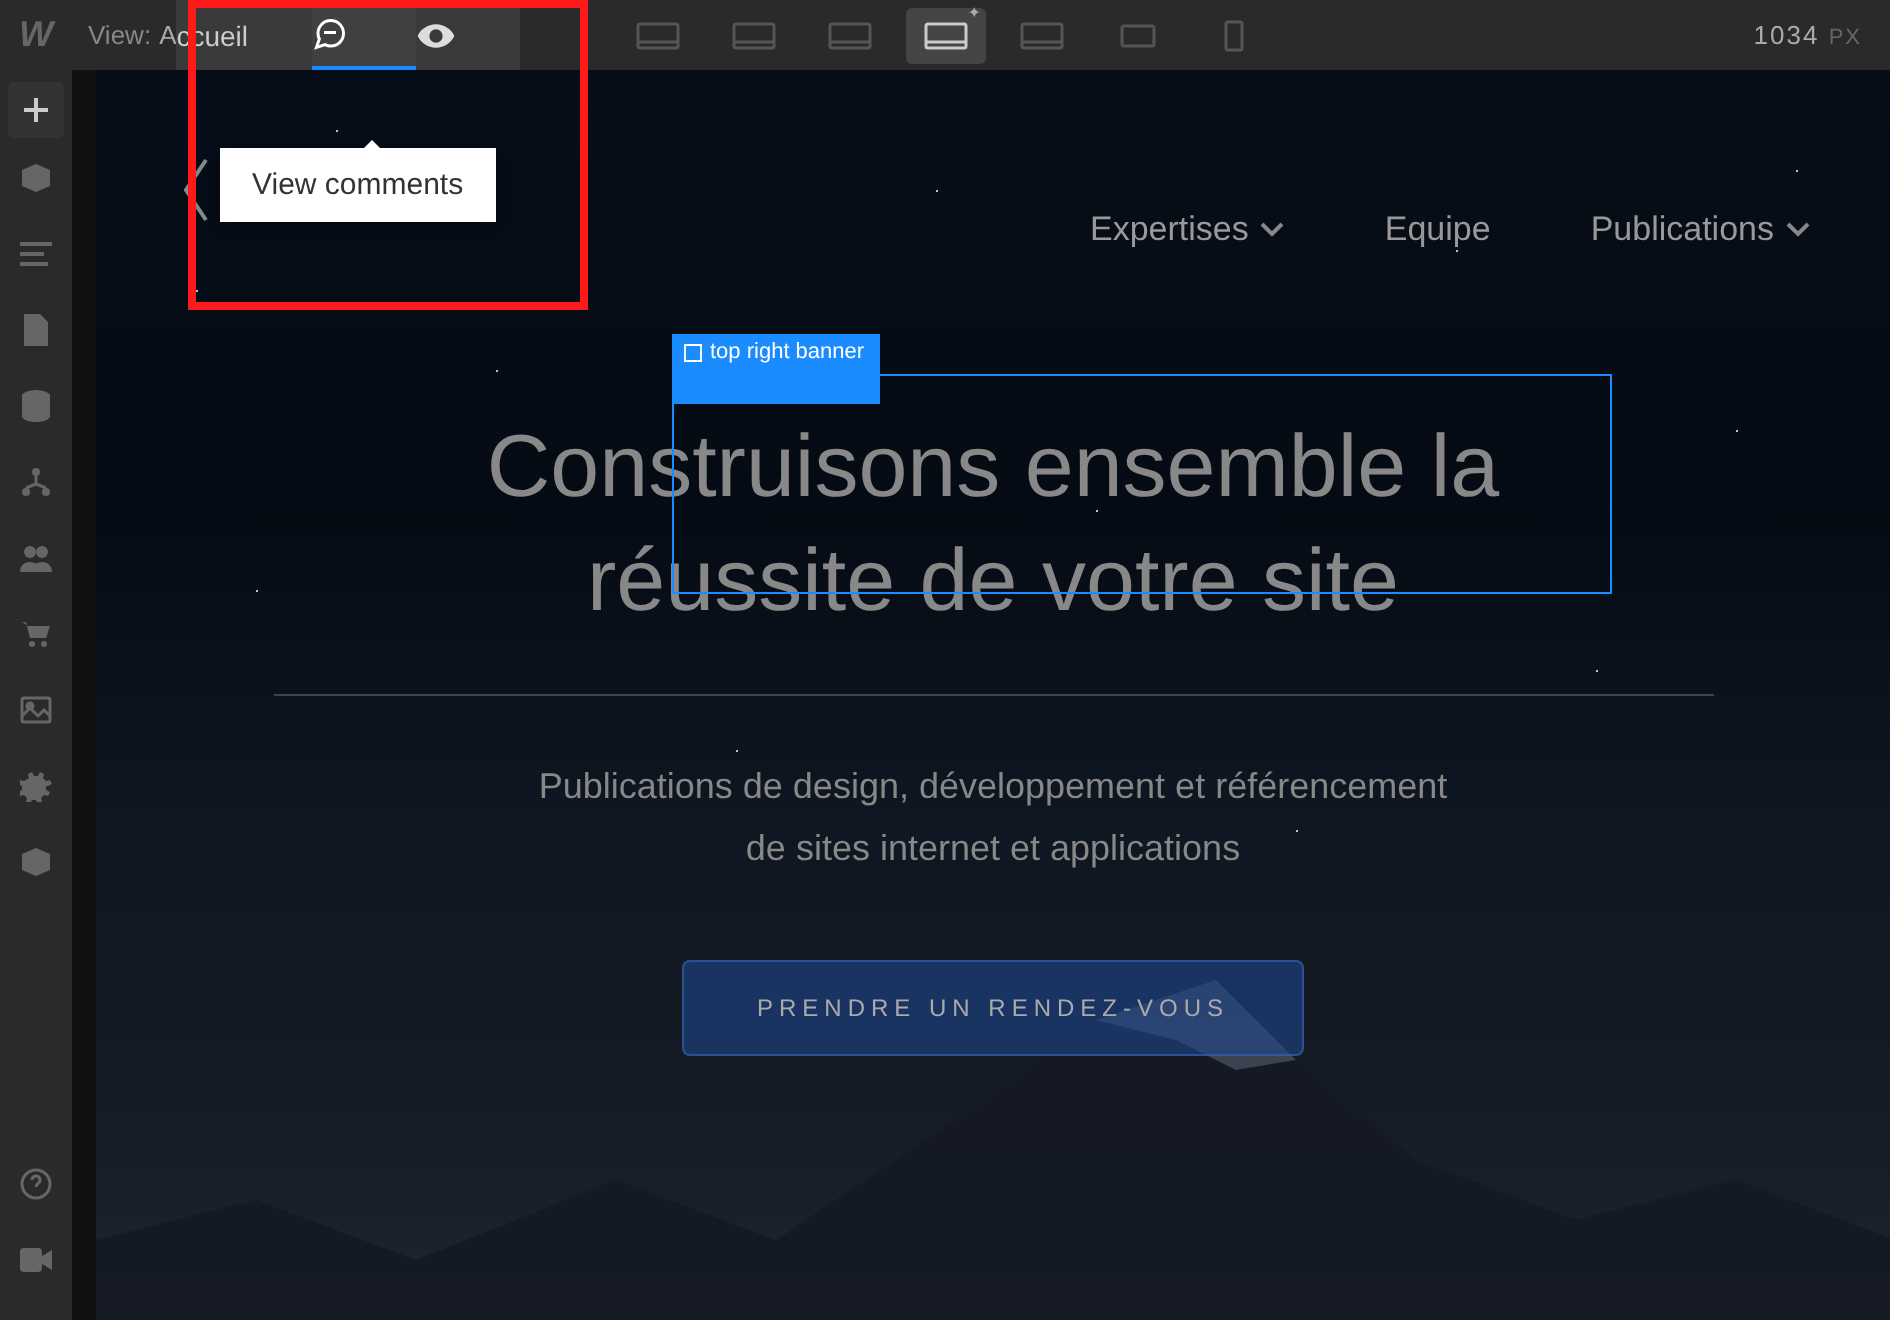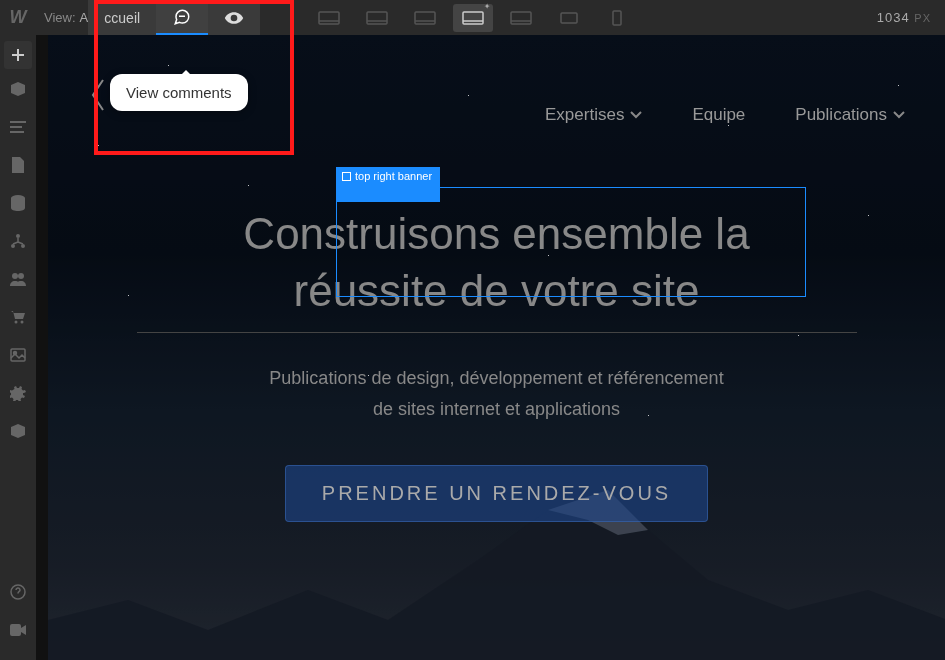--- a/index.html
+++ b/index.html
@@ -47,21 +47,20 @@
 .tool-group {
   display: flex;
   height: 35px;
   margin-left: 0;
 }
 .tool-tab {
   width: 52px;
   height: 35px;
   display: flex;
   align-items: center;
-  justify-content: center;
   background: #3a3a3a;
   color: #ddd;
   cursor: pointer;
   position: relative;
 }
 .tool-tab.active {
   background: #404040;
   border-bottom: 2px solid #1b8cff;
 }
 .tool-tab.pagename {
@@ -231,37 +230,37 @@
   text-align: center;
   margin-top: 40px;
 }
 .hero-title {
   font-size: 44px;
   font-weight: 300;
   color: #888;
   line-height: 1.3;
   margin: 0 auto 30px;
   max-width: 720px;
-  padding-bottom: 13px;
+  padding-bottom: 28px;
   border-bottom: 1px solid #444;
 }
 .hero-sub {
   color: #888;
   font-size: 18px;
   line-height: 1.7;
   margin-bottom: 40px;
 }
 .cta {
   display: inline-block;
   background: rgba(30,70,140,0.6);
   border: 1px solid rgba(60,110,190,0.5);
   color: #aaa;
   padding: 16px 36px;
   border-radius: 4px;
-  font-size: 20px;
+  font-size: 12px;
   letter-spacing: 3px;
   cursor: pointer;
 }
 
 
 .sel-outline {
   position: absolute;
   border: 1px solid #1b8cff;
   pointer-events: none;
 }
@@ -288,21 +287,21 @@
   border: 4px solid #ff1a1a;
   z-index: 200;
   pointer-events: none;
 }
 .tooltip {
   position: absolute;
   background: #fff;
   color: #333;
   font-size: 15px;
   padding: 10px 16px;
-  border-radius: 12px;
+  border-radius: 0;
   box-shadow: 0 2px 8px rgba(0,0,0,0.3);
   z-index: 210;
   white-space: nowrap;
 }
 .tooltip::before {
   content: "";
   position: absolute;
   top: -10px;
   left: 70px;
   border: 6px solid transparent;

